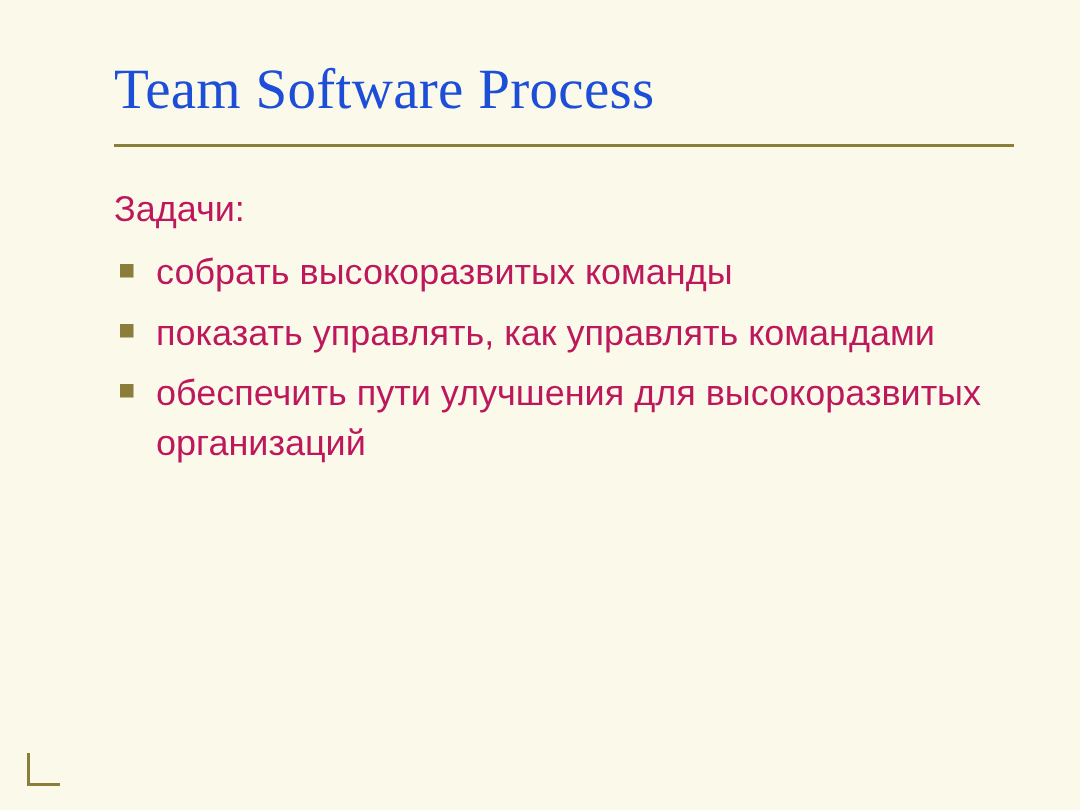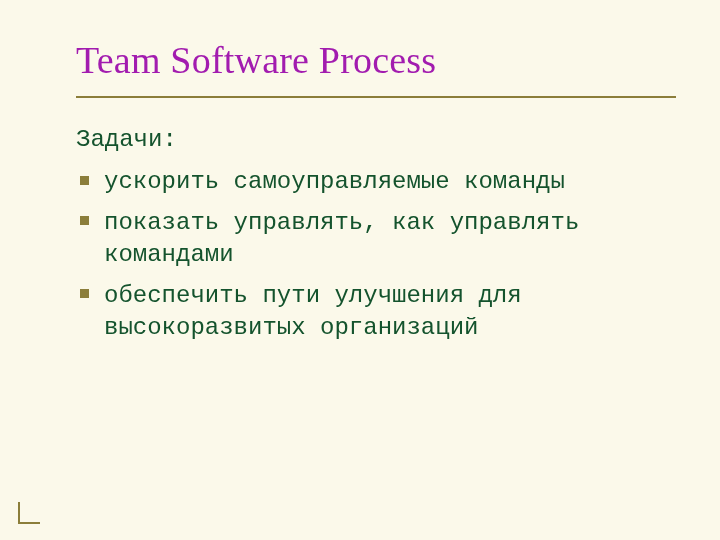--- a/index.html
+++ b/index.html
@@ -13,35 +13,35 @@
     overflow:hidden;
   }
   .slide{
     padding:38px 60px 40px 76px;
     box-sizing:border-box;
     width:100%;height:100%;
   }
   .title{
     font-size:38px;
     font-weight:400;
-    color:#a21caf;
+    color:#1d4ed8;
     margin:0 0 14px 0;
     letter-spacing:0.2px;
   }
   .rule{
     height:2px;
     background:#8b7e3a;
     width:600px;
     margin:0 0 26px 0;
   }
   .body{
     font-size:24px;
     line-height:1.35;
-    font-family:Liberation Mono, monospace;
-    color:#14532d;
+    font-family:Liberation Sans, sans-serif;
+    color:#be185d;
   }
   .lead{
     margin:0 0 6px 0;
   }
   ul.bullets{
     list-style:none;
     margin:0;
     padding:0;
   }
   ul.bullets li{
@@ -77,19 +77,19 @@
 </style>
 </head>
 <body>
 
 <div class="slide">
   <h1 class="title">Team Software Process</h1>
   <div class="rule"></div>
   <div class="body">
     <p class="lead">Задачи:</p>
     <ul class="bullets">
-      <li><span>ускорить самоуправляемые команды</span></li>
+      <li><span>собрать высокоразвитых команды</span></li>
       <li><span>показать управлять, как управлять командами</span></li>
       <li><span>обеспечить пути улучшения для высокоразвитых организаций</span></li>
     </ul>
   </div>
 </div>
 <div class="corner"></div>
 
 </body></html>

